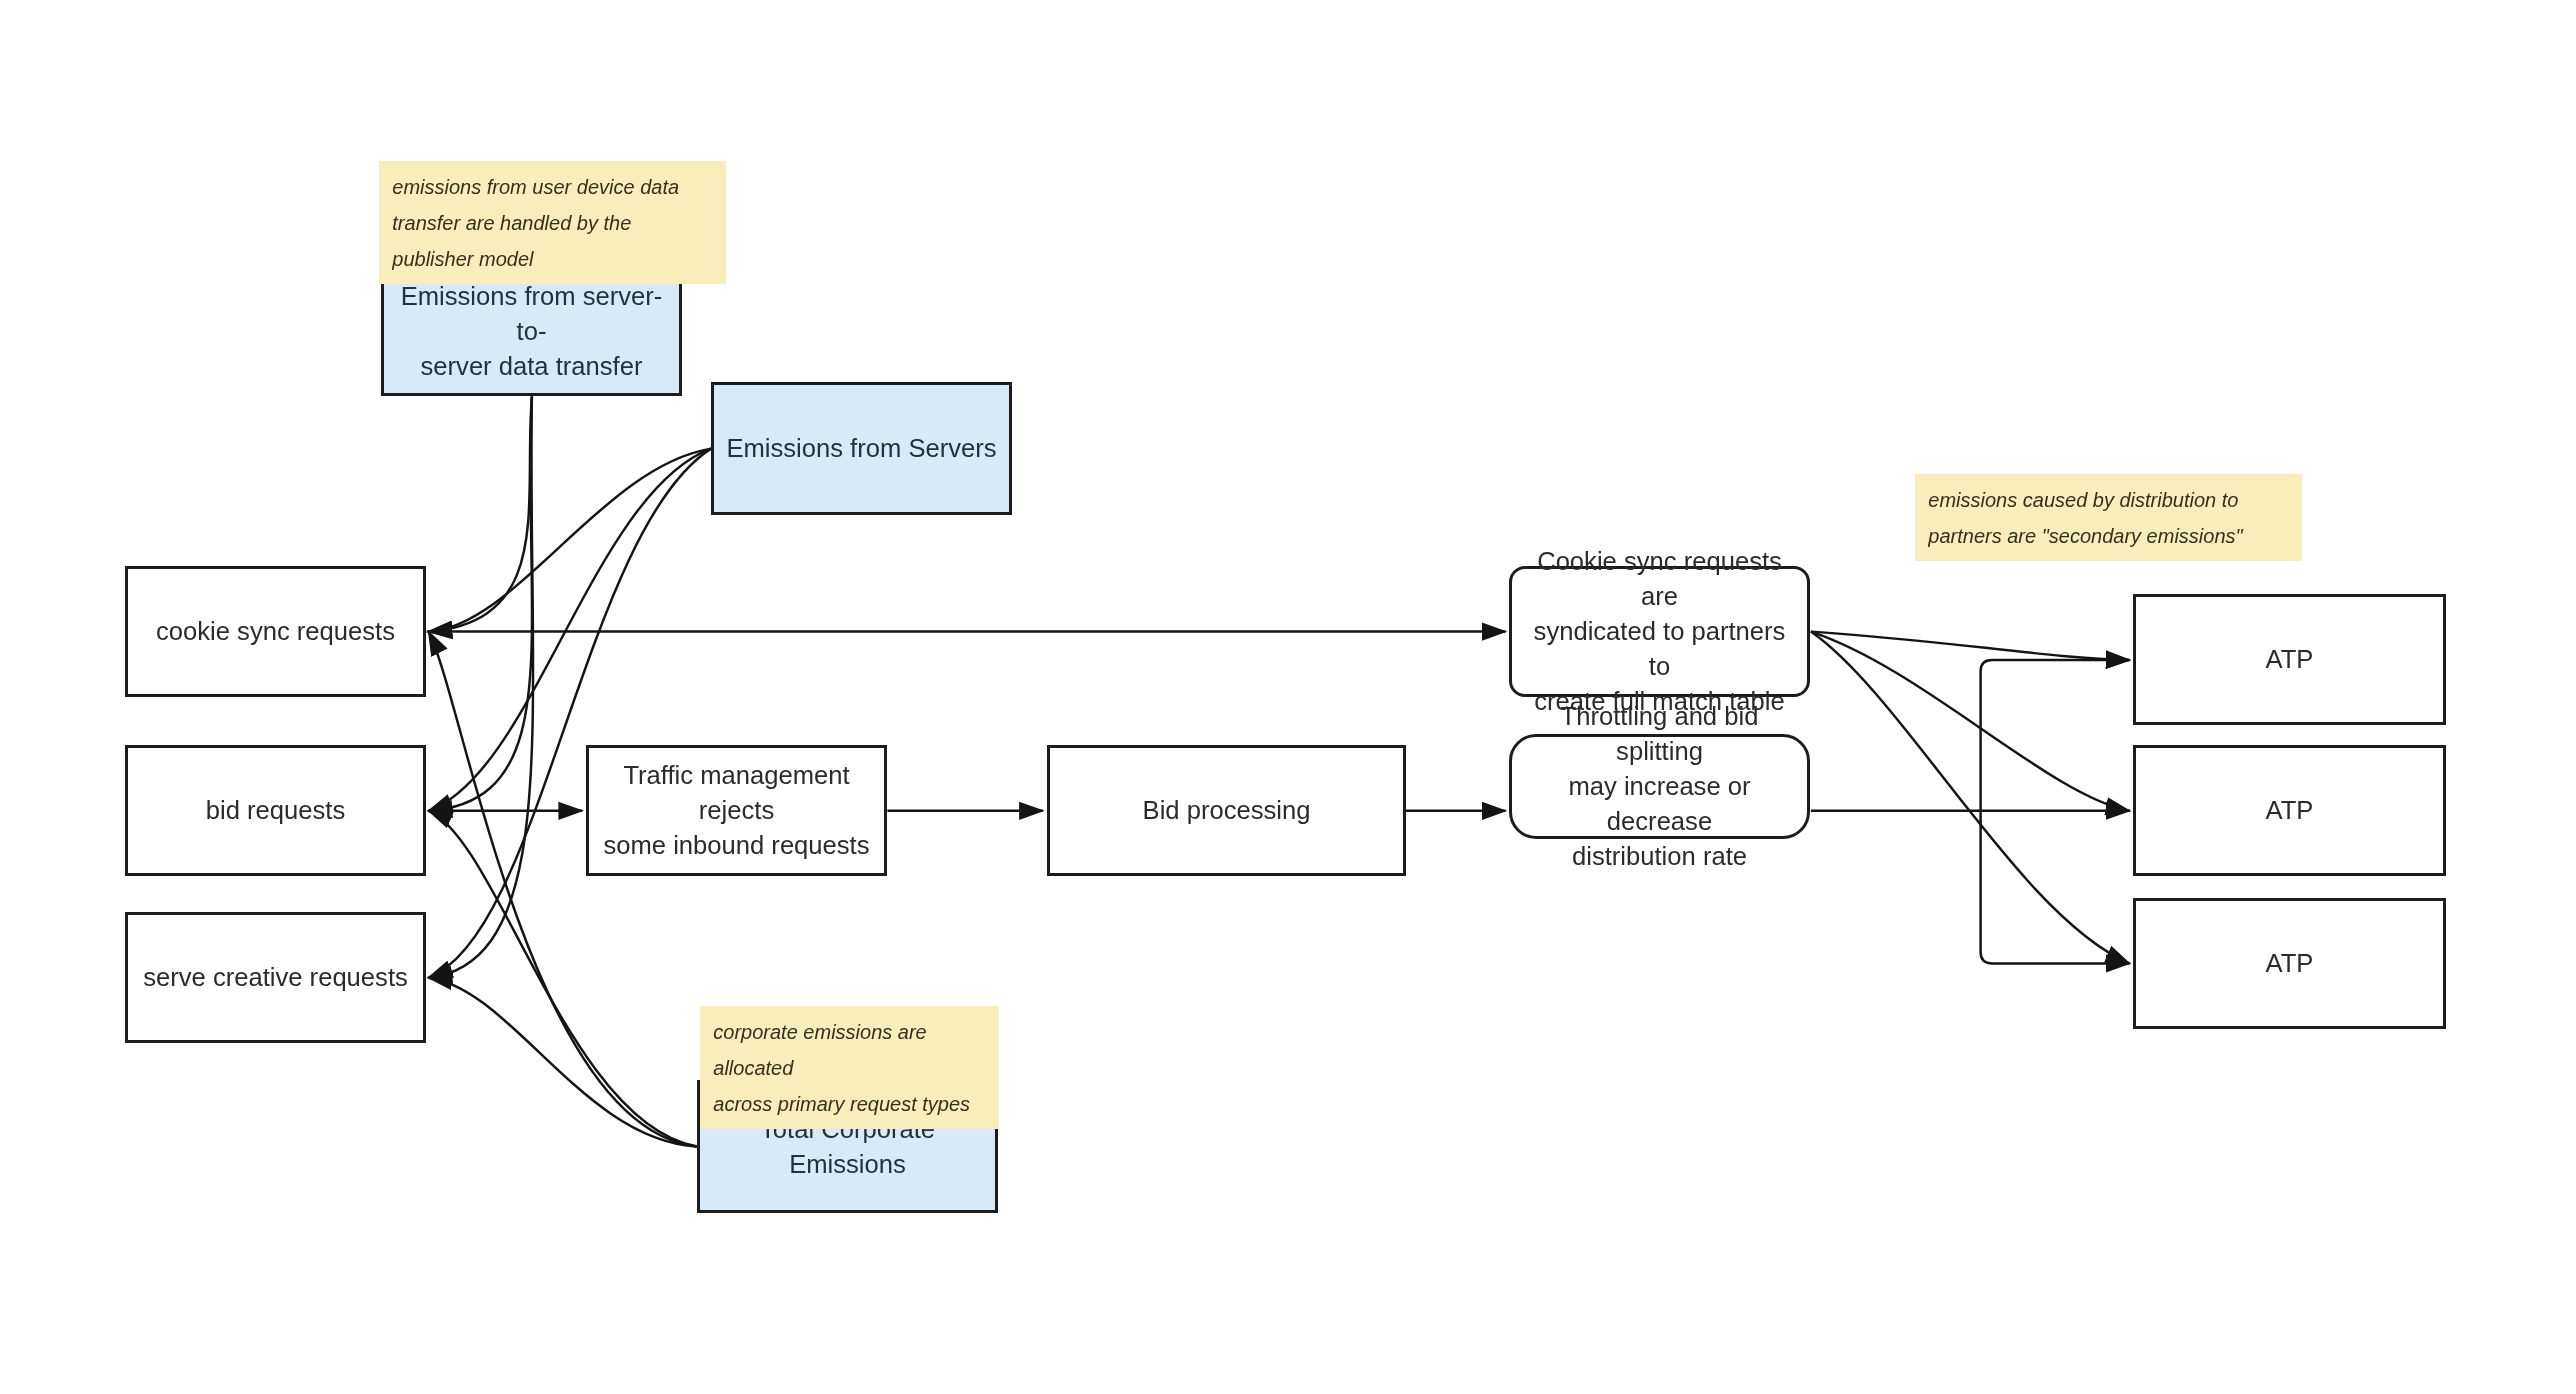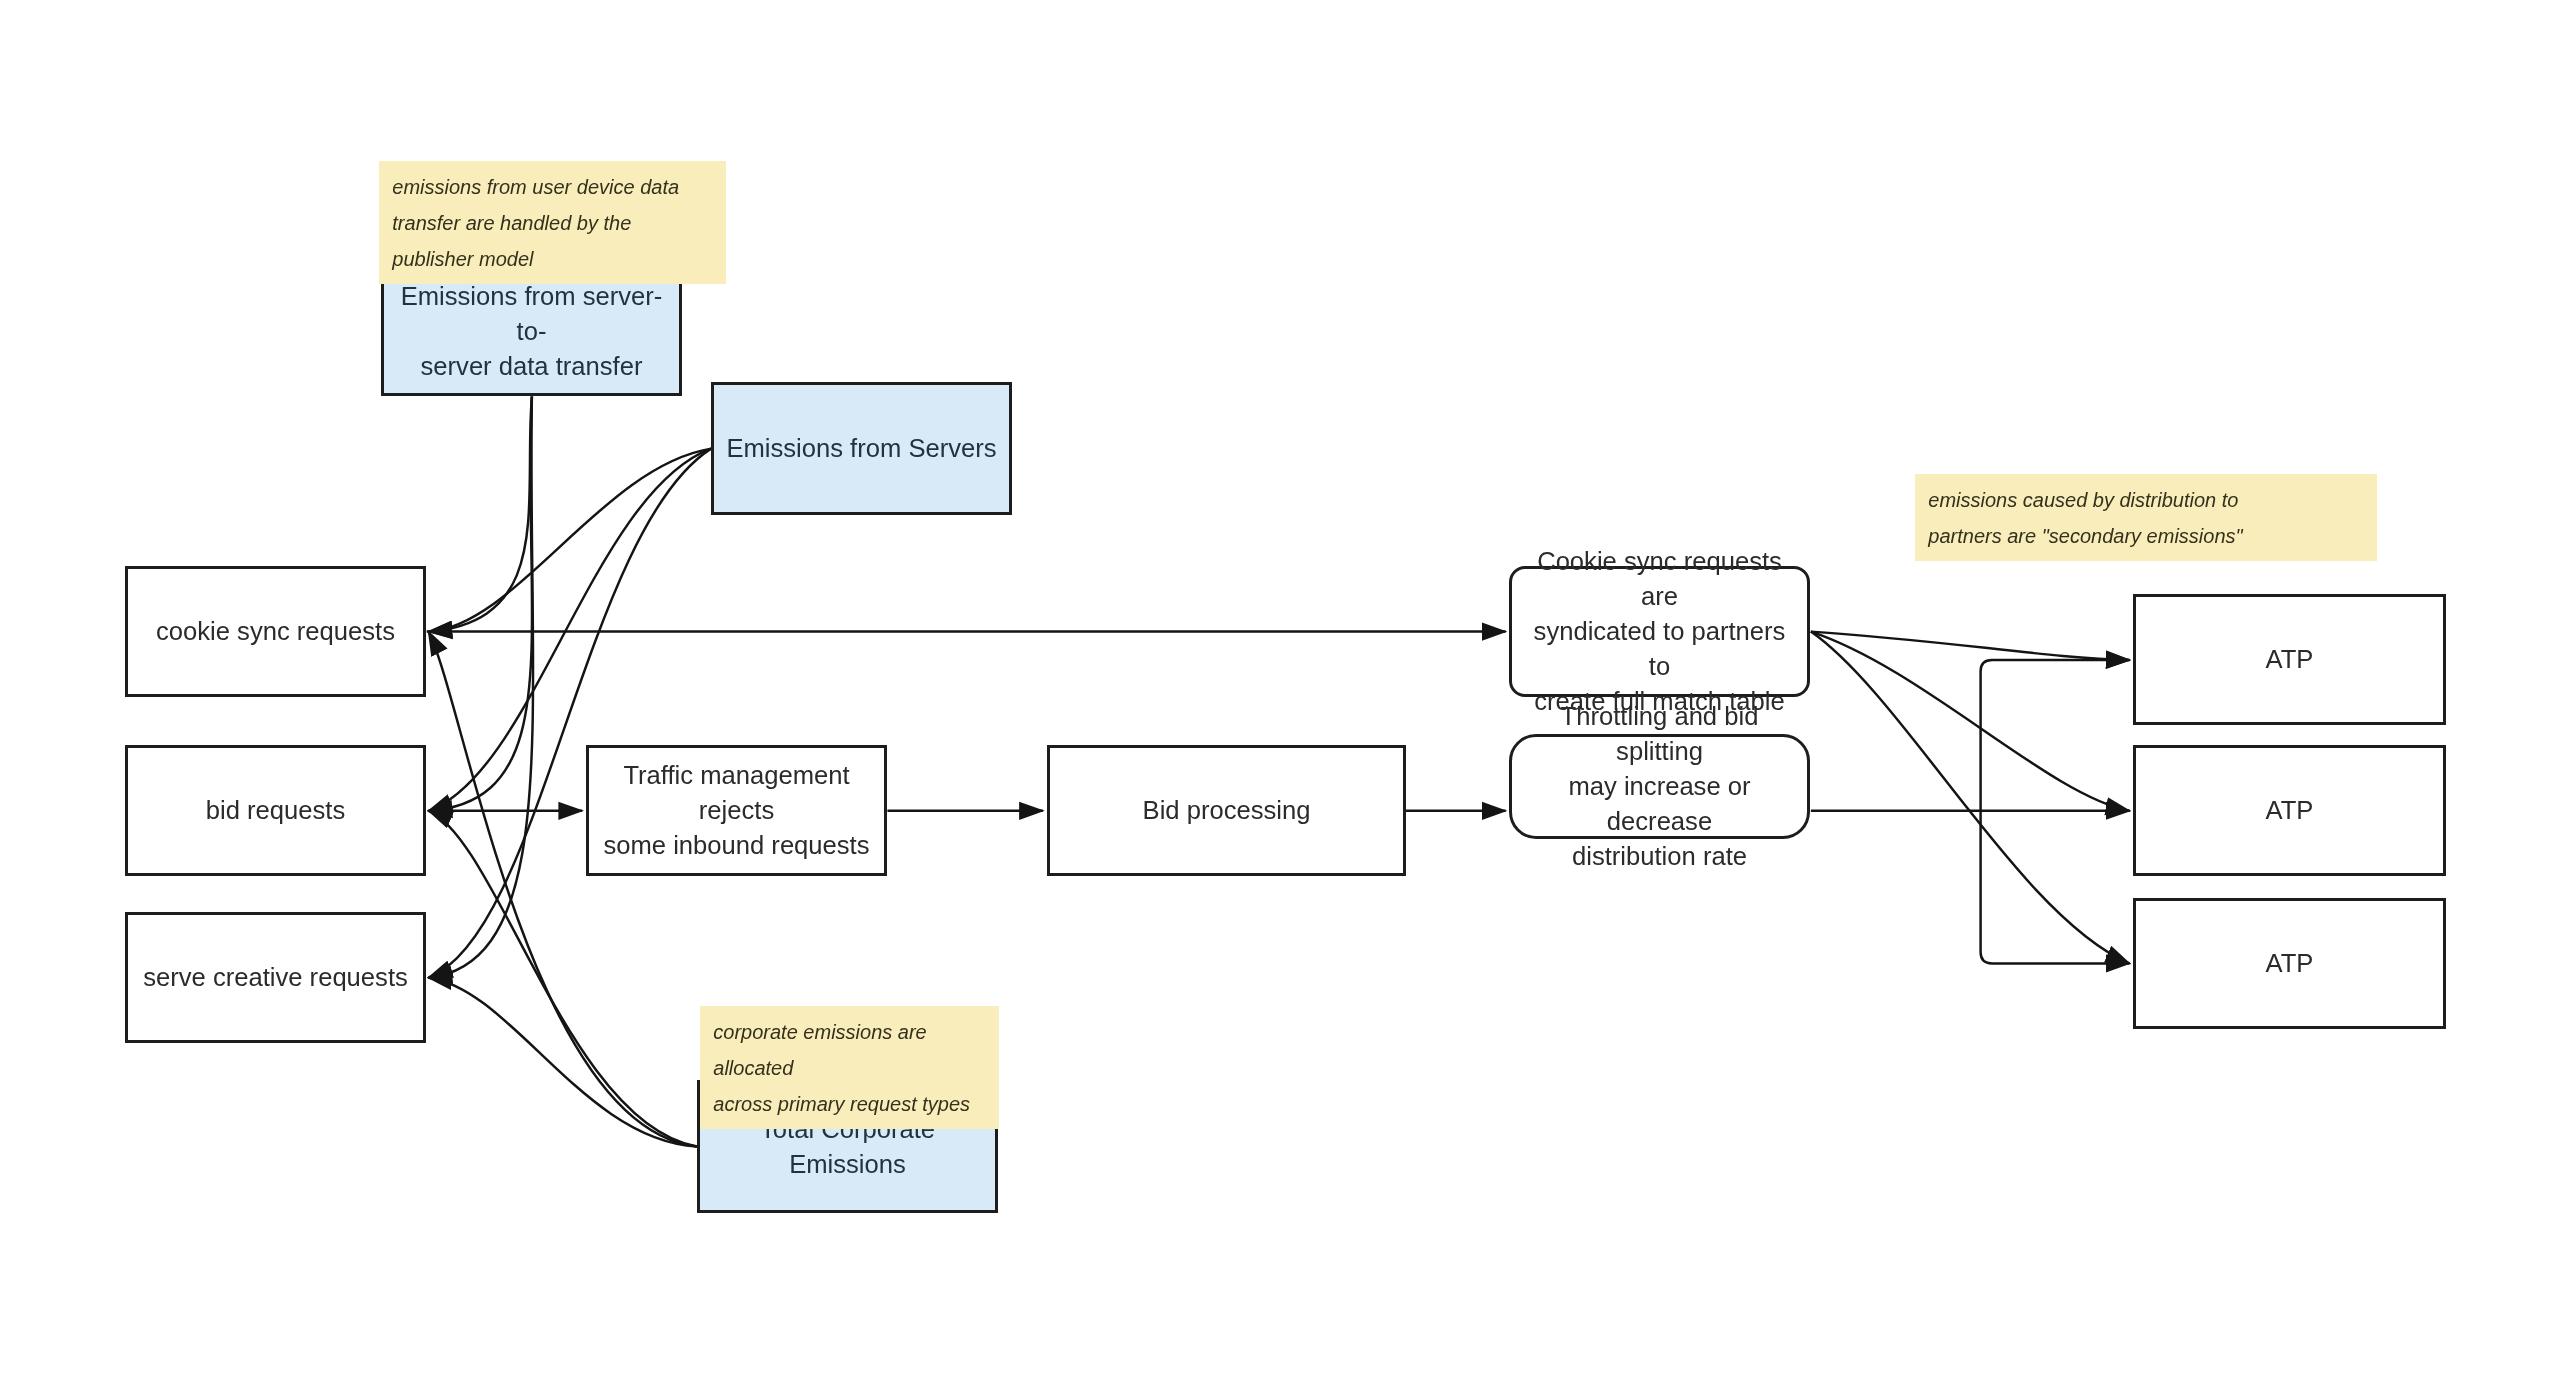--- a/index.html
+++ b/index.html
@@ -68,21 +68,21 @@
 
       <path d="M1910,666 C2060,676 2160,694 2246,696" marker-end="url(#arr)"></path>
       <path d="M1910,666 C2030,706 2160,838 2246,855" marker-end="url(#arr)"></path>
       <path d="M1910,666 C2010,736 2130,966 2246,1016" marker-end="url(#arr)"></path>
     </g>
   </svg>
 
   <div class="note" style="left:379px; top:161px; width:347px;">emissions from user device data
 transfer are handled by the
 publisher model</div>
-  <div class="note" style="left:1915px; top:474px; width:462px;">emissions caused by distribution to
+  <div class="note" style="left:1915px; top:474px; width:387px;">emissions caused by distribution to
 partners are "secondary emissions"</div>
   <div class="note" style="left:700px; top:1006px; width:299px;">corporate emissions are allocated
 across primary request types</div>
 
   <div class="box source" style="left:381px; top:267px; width:301px; height:129px;">
     <div class="label">Emissions from server-to-
 server data transfer</div>
   </div>
   <div class="box source" style="left:711px; top:382px; width:301px; height:133px;">
     <div class="label">Emissions from Servers</div>

